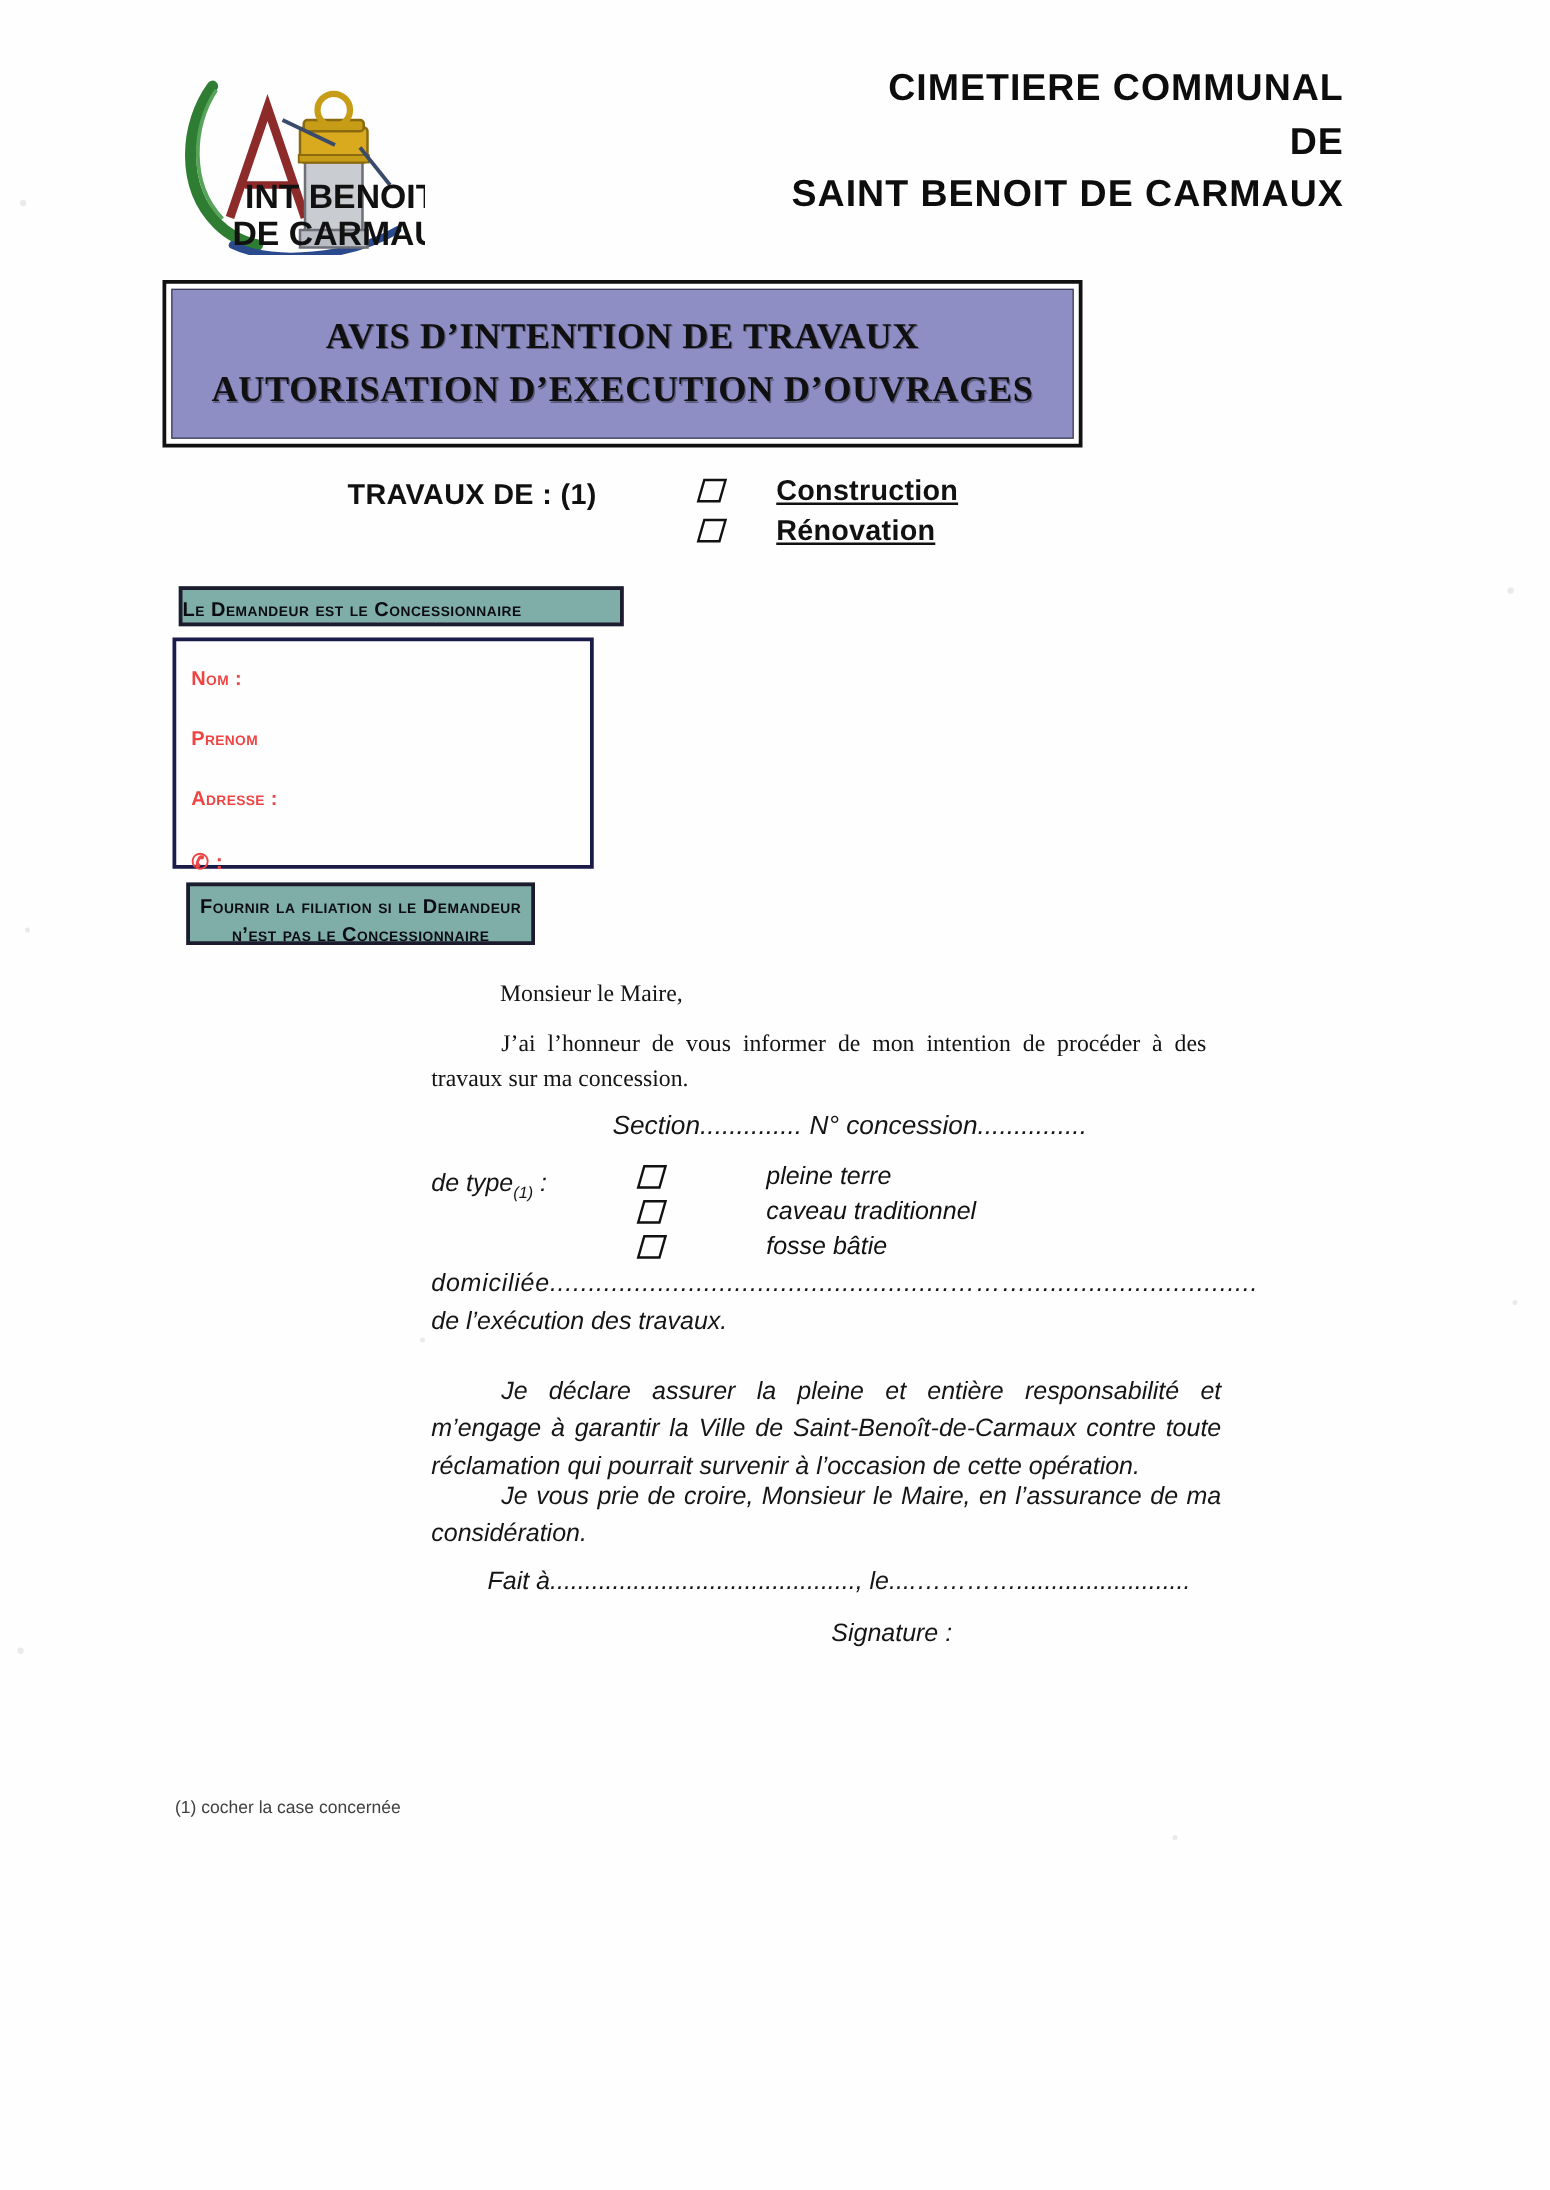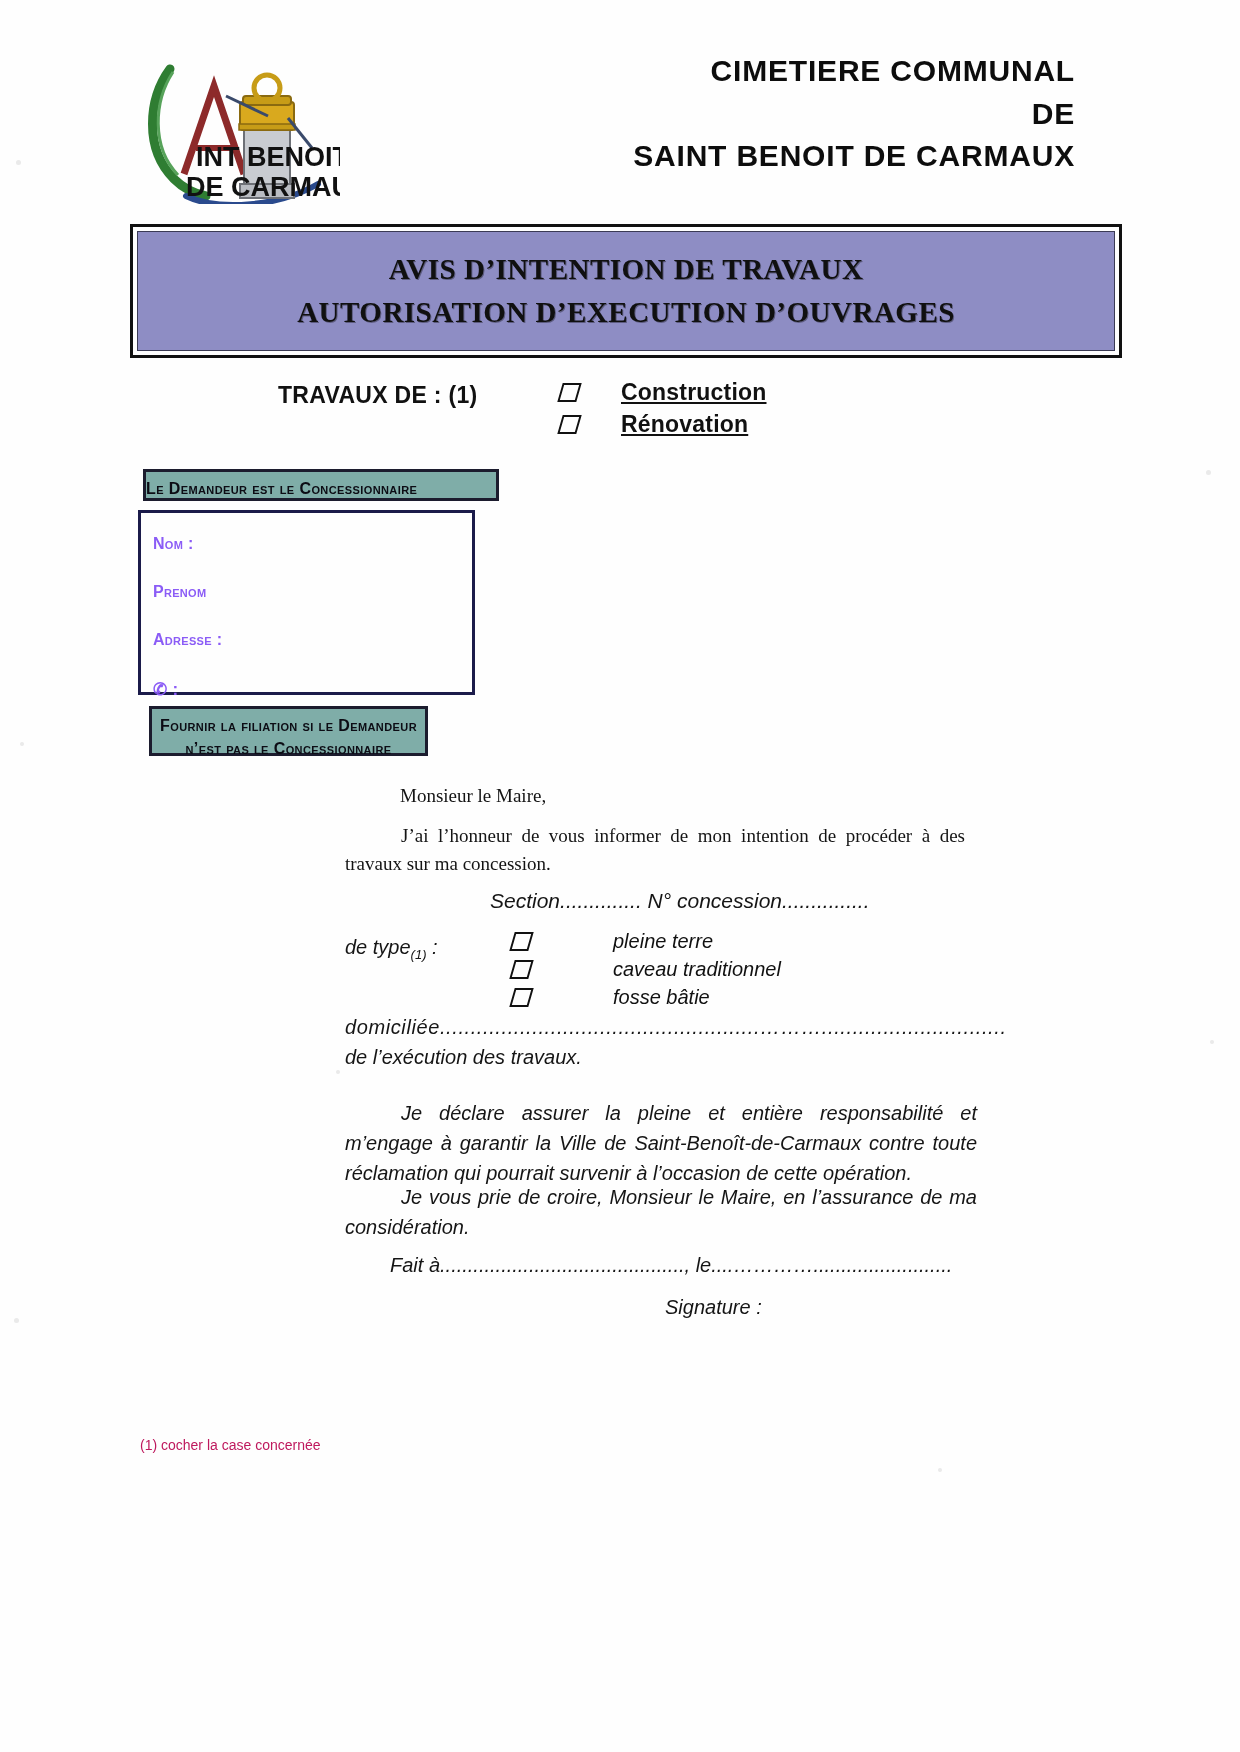--- a/index.html
+++ b/index.html
@@ -49,21 +49,21 @@
     letter-spacing: 0.8px;
     line-height: 1.42;
     color: #0d0d0d;
   }
 
   
   .banner-wrap {
     position: absolute;
     left: 130px;
     top: 224px;
-    width: 992px;
+    width: 736px;
     height: 134px;
     border: 3px solid #111;
     background: #ffffff;
     padding: 4px;
     box-sizing: border-box;
   }
   .banner {
     width: 100%;
     height: 100%;
     background: #8e8dc4;
@@ -171,21 +171,21 @@
     height: 185px;
     border: 3px solid #1b1b4a;
     box-sizing: border-box;
     padding: 22px 0 0 12px;
   }
   .field-label {
     font-size: 16px;
     font-weight: bold;
     font-variant: small-caps;
     letter-spacing: 0.3px;
-    color: #8b5cf6;
+    color: #ef4444;
     margin-bottom: 30px;
   }
   .phone-glyph {
     font-size: 17px;
     font-weight: bold;
   }
 
   
   .serif-block {
     position: absolute;
@@ -284,21 +284,21 @@
     left: 665px;
     top: 1292px;
   }
 
   
   #footnote {
     position: absolute;
     left: 140px;
     top: 1437px;
     font-size: 14px;
-    color: #be185d;
+    color: #404040;
     font-family: "Liberation Sans", sans-serif;
   }
 
   
   .speck {
     position: absolute;
     background: #d8d8d8;
     border-radius: 50%;
     opacity: 0.55;
   }

